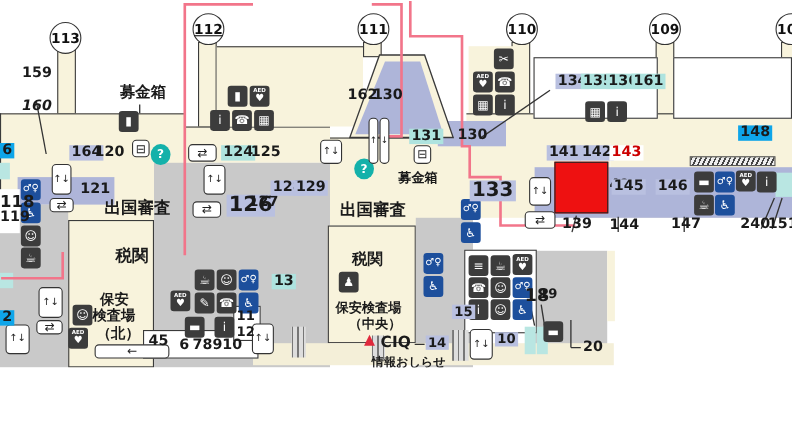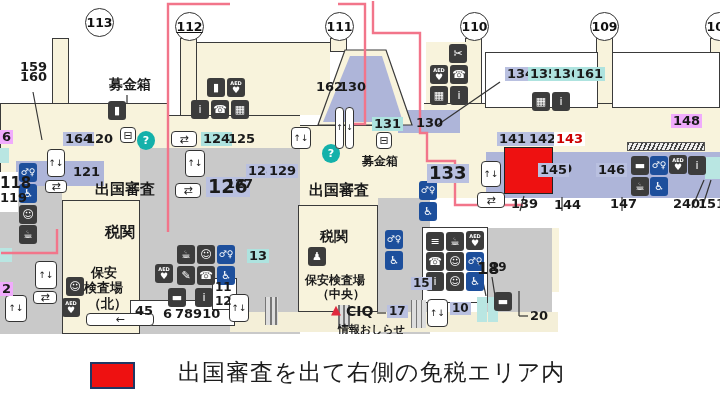--- a/index.html
+++ b/index.html
@@ -9,21 +9,21 @@
   .r{position:absolute;box-sizing:border-box;}
   .bd-a{border:1px solid #3a3a3a;}
   .bd-t{border-top:1.4px solid #3a3a3a;}
   .bd-tl{border-top:1.4px solid #3a3a3a;border-left:1.4px solid #3a3a3a;}
   .hatch{background:repeating-linear-gradient(115deg,#444 0 1.5px,#eee 1.5px 4px);border:1px solid #555;}
   .vhatch{background:repeating-linear-gradient(90deg,#777 0 1.5px,#ddd 1.5px 5px);}
   svg.ov{position:absolute;left:0;top:0;z-index:2;pointer-events:none;}
   .lbl{position:absolute;z-index:3;font-weight:600;color:#1a1a1a;white-space:nowrap;line-height:1.05;}
   .chip-lav{background:#b9c0e0;padding:0 2px;}
   .chip-teal{background:#aee3df;padding:0 2px;}
-  .chip-pink{background:#f0abfc;padding:0 2px;}
+  .chip-pink{background:#0ea5e9;padding:0 2px;}
   .chip-white{background:#fff;padding:0 2px;}
   .ic{position:absolute;z-index:3;display:flex;flex-direction:column;align-items:center;
       justify-content:center;border-radius:3px;line-height:1;box-sizing:border-box;}
   .ic.d{background:#3c3c3c;color:#fff;}
   .ic.b{background:#1d4f9c;color:#fff;}
   .ic.o{background:#fff;border:1.2px solid #333;color:#222;border-radius:4px;}
   .ic.q{background:#14b1aa;color:#fff;border-radius:50%;font-weight:bold;}
   .ic .sub{font-size:5px;font-weight:bold;letter-spacing:0;}
   .gate{position:absolute;z-index:4;width:27px;height:27px;border:1.6px solid #333;border-radius:50%;
         background:#fff;display:flex;align-items:center;justify-content:center;
@@ -180,21 +180,21 @@
       <div class="ic d" style="left: 426px; top: 252px; width: 18px; height: 19px; font-size: 11px;">☎</div>
       <div class="ic d" style="left: 446px; top: 252px; width: 18px; height: 19px; font-size: 11px;">☺</div>
       <div class="ic b" style="left: 466px; top: 252px; width: 18px; height: 19px; font-size: 9px;">♂♀</div>
       <div class="ic d" style="left: 426px; top: 272px; width: 18px; height: 19px; font-size: 11px;">i</div>
       <div class="ic d" style="left: 446px; top: 272px; width: 18px; height: 19px; font-size: 11px;">☺</div>
       <div class="ic b" style="left: 466px; top: 272px; width: 18px; height: 19px; font-size: 11px;">♿</div>
       <div class="ic d" style="left: 494px; top: 292px; width: 18px; height: 19px; font-size: 11px;">▬</div>
       <div class="ic o" style="left: 427px; top: 299px; width: 21px; height: 28px; font-size: 9px;">↑↓</div>
       <div class="ic o" style="left: 86px; top: 313px; width: 68px; height: 13px; font-size: 11px;">←</div>
       <div class="lbl" style="left: 20px; top: 60px; font-size: 13px;">159</div>
-      <div class="lbl" style="left: 20px; top: 70px; font-size: 13px;">160</div>
+      <div class="lbl" style="left: 20px; top: 90px; font-size: 13px; font-style: italic;">160</div>
       <div class="lbl" style="left: 109px; top: 77px; font-size: 14px;">募金箱</div>
       <div class="lbl chip-lav" style="left: 63px; top: 132px; font-size: 13px;">164</div>
       <div class="lbl" style="left: 86px; top: 132px; font-size: 13px;">120</div>
       <div class="lbl chip-pink" style="left: 0px; top: 130px; font-size: 13px;">6</div>
       <div class="lbl" style="left: 73px; top: 165px; font-size: 13px; text-align: right;">121</div>
       <div class="lbl" style="left: 0px; top: 176px; font-size: 15px;">118</div>
       <div class="lbl" style="left: 0px; top: 191px; font-size: 13px;">119</div>
       <div class="lbl chip-pink" style="left: 0px; top: 282px; font-size: 13px;">2</div>
       <div class="lbl chip-teal" style="left: 201px; top: 132px; font-size: 13px;">124</div>
       <div class="lbl" style="left: 228px; top: 132px; font-size: 13px;">125</div>
@@ -225,40 +225,36 @@
       <div class="lbl" style="left: 215px; top: 295px; font-size: 12px;">12</div>
       <div class="lbl chip-lav" style="left: 505px; top: 67px; font-size: 13px;">134</div>
       <div class="lbl chip-teal" style="left: 528px; top: 67px; font-size: 13px;">135</div>
       <div class="lbl chip-teal" style="left: 551px; top: 67px; font-size: 13px;">136</div>
       <div class="lbl chip-teal" style="left: 574px; top: 67px; font-size: 13px;">161</div>
       <div class="lbl chip-lav" style="left: 497px; top: 132px; font-size: 13px;">141</div>
       <div class="lbl chip-lav" style="left: 527px; top: 132px; font-size: 13px;">142</div>
       <div class="lbl chip-white" style="left: 554px; top: 132px; font-size: 13px; color: rgb(204, 0, 0);">143</div>
       <div class="lbl chip-pink" style="left: 671px; top: 114px; font-size: 13px;">148</div>
       <div class="lbl" style="left: 554px; top: 162px; font-size: 13px;">40</div>
-      <div class="lbl chip-lav" style="left: 538px; top: 163px; font-size: 13px;">145</div>
+      <div class="lbl chip-lav" style="left: 556px; top: 163px; font-size: 13px;">145</div>
       <div class="lbl chip-lav" style="left: 596px; top: 163px; font-size: 13px;">146</div>
       <div class="lbl" style="left: 511px; top: 197px; font-size: 13px;">139</div>
       <div class="lbl" style="left: 554px; top: 198px; font-size: 13px;">144</div>
       <div class="lbl" style="left: 610px; top: 197px; font-size: 13px;">147</div>
       <div class="lbl" style="left: 673px; top: 197px; font-size: 13px;">240</div>
       <div class="lbl" style="left: 698px; top: 197px; font-size: 13px;">151</div>
       <div class="lbl chip-lav" style="left: 411px; top: 277px; font-size: 12px;">15</div>
       <div class="lbl chip-lav" style="left: 450px; top: 302px; font-size: 12px;">10</div>
-      <div class="lbl chip-lav" style="left: 387px; top: 305px; font-size: 12px;">17</div>
+      <div class="lbl chip-lav" style="left: 387px; top: 305px; font-size: 12px;">14</div>
       <div class="lbl" style="left: 477px; top: 261px; font-size: 16px;">18</div>
       <div class="lbl" style="left: 490px; top: 261px; font-size: 12px;">19</div>
       <div class="lbl" style="left: 530px; top: 309px; font-size: 13px;">20</div>
       <div class="lbl" style="left: 331px; top: 303px; font-size: 13px; color: rgb(224, 41, 60);">▲</div>
       <div class="lbl" style="left: 346px; top: 304px; font-size: 14px;">CIQ</div>
       <div class="lbl" style="left: 338px; top: 324px; font-size: 11px;">情報おしらせ</div>
-      <div class="gate" style="left: 45px; top: 8px; margin-left: 40px;">113</div>
+      <div class="gate" style="left: 45px; top: 20px;">113</div>
       <div class="gate" style="left: 175px; top: 12px; text-decoration: underline;">112</div>
       <div class="gate" style="left: 325px; top: 12px;">111</div>
       <div class="gate" style="left: 460px; top: 12px;">110</div>
       <div class="gate" style="left: 590px; top: 12px;">109</div>
       <div class="gate" style="left: 705px; top: 12px;">108</div>
     </div>
-  <div id="legend">
-    <span class="swatch" style="background: rgb(238, 17, 17); border: 2px solid rgb(31, 56, 100);"></span>
-    <span class="legend-text">出国審査を出て右側の免税エリア内</span>
-  </div>
 </div>
 
 </body></html>

